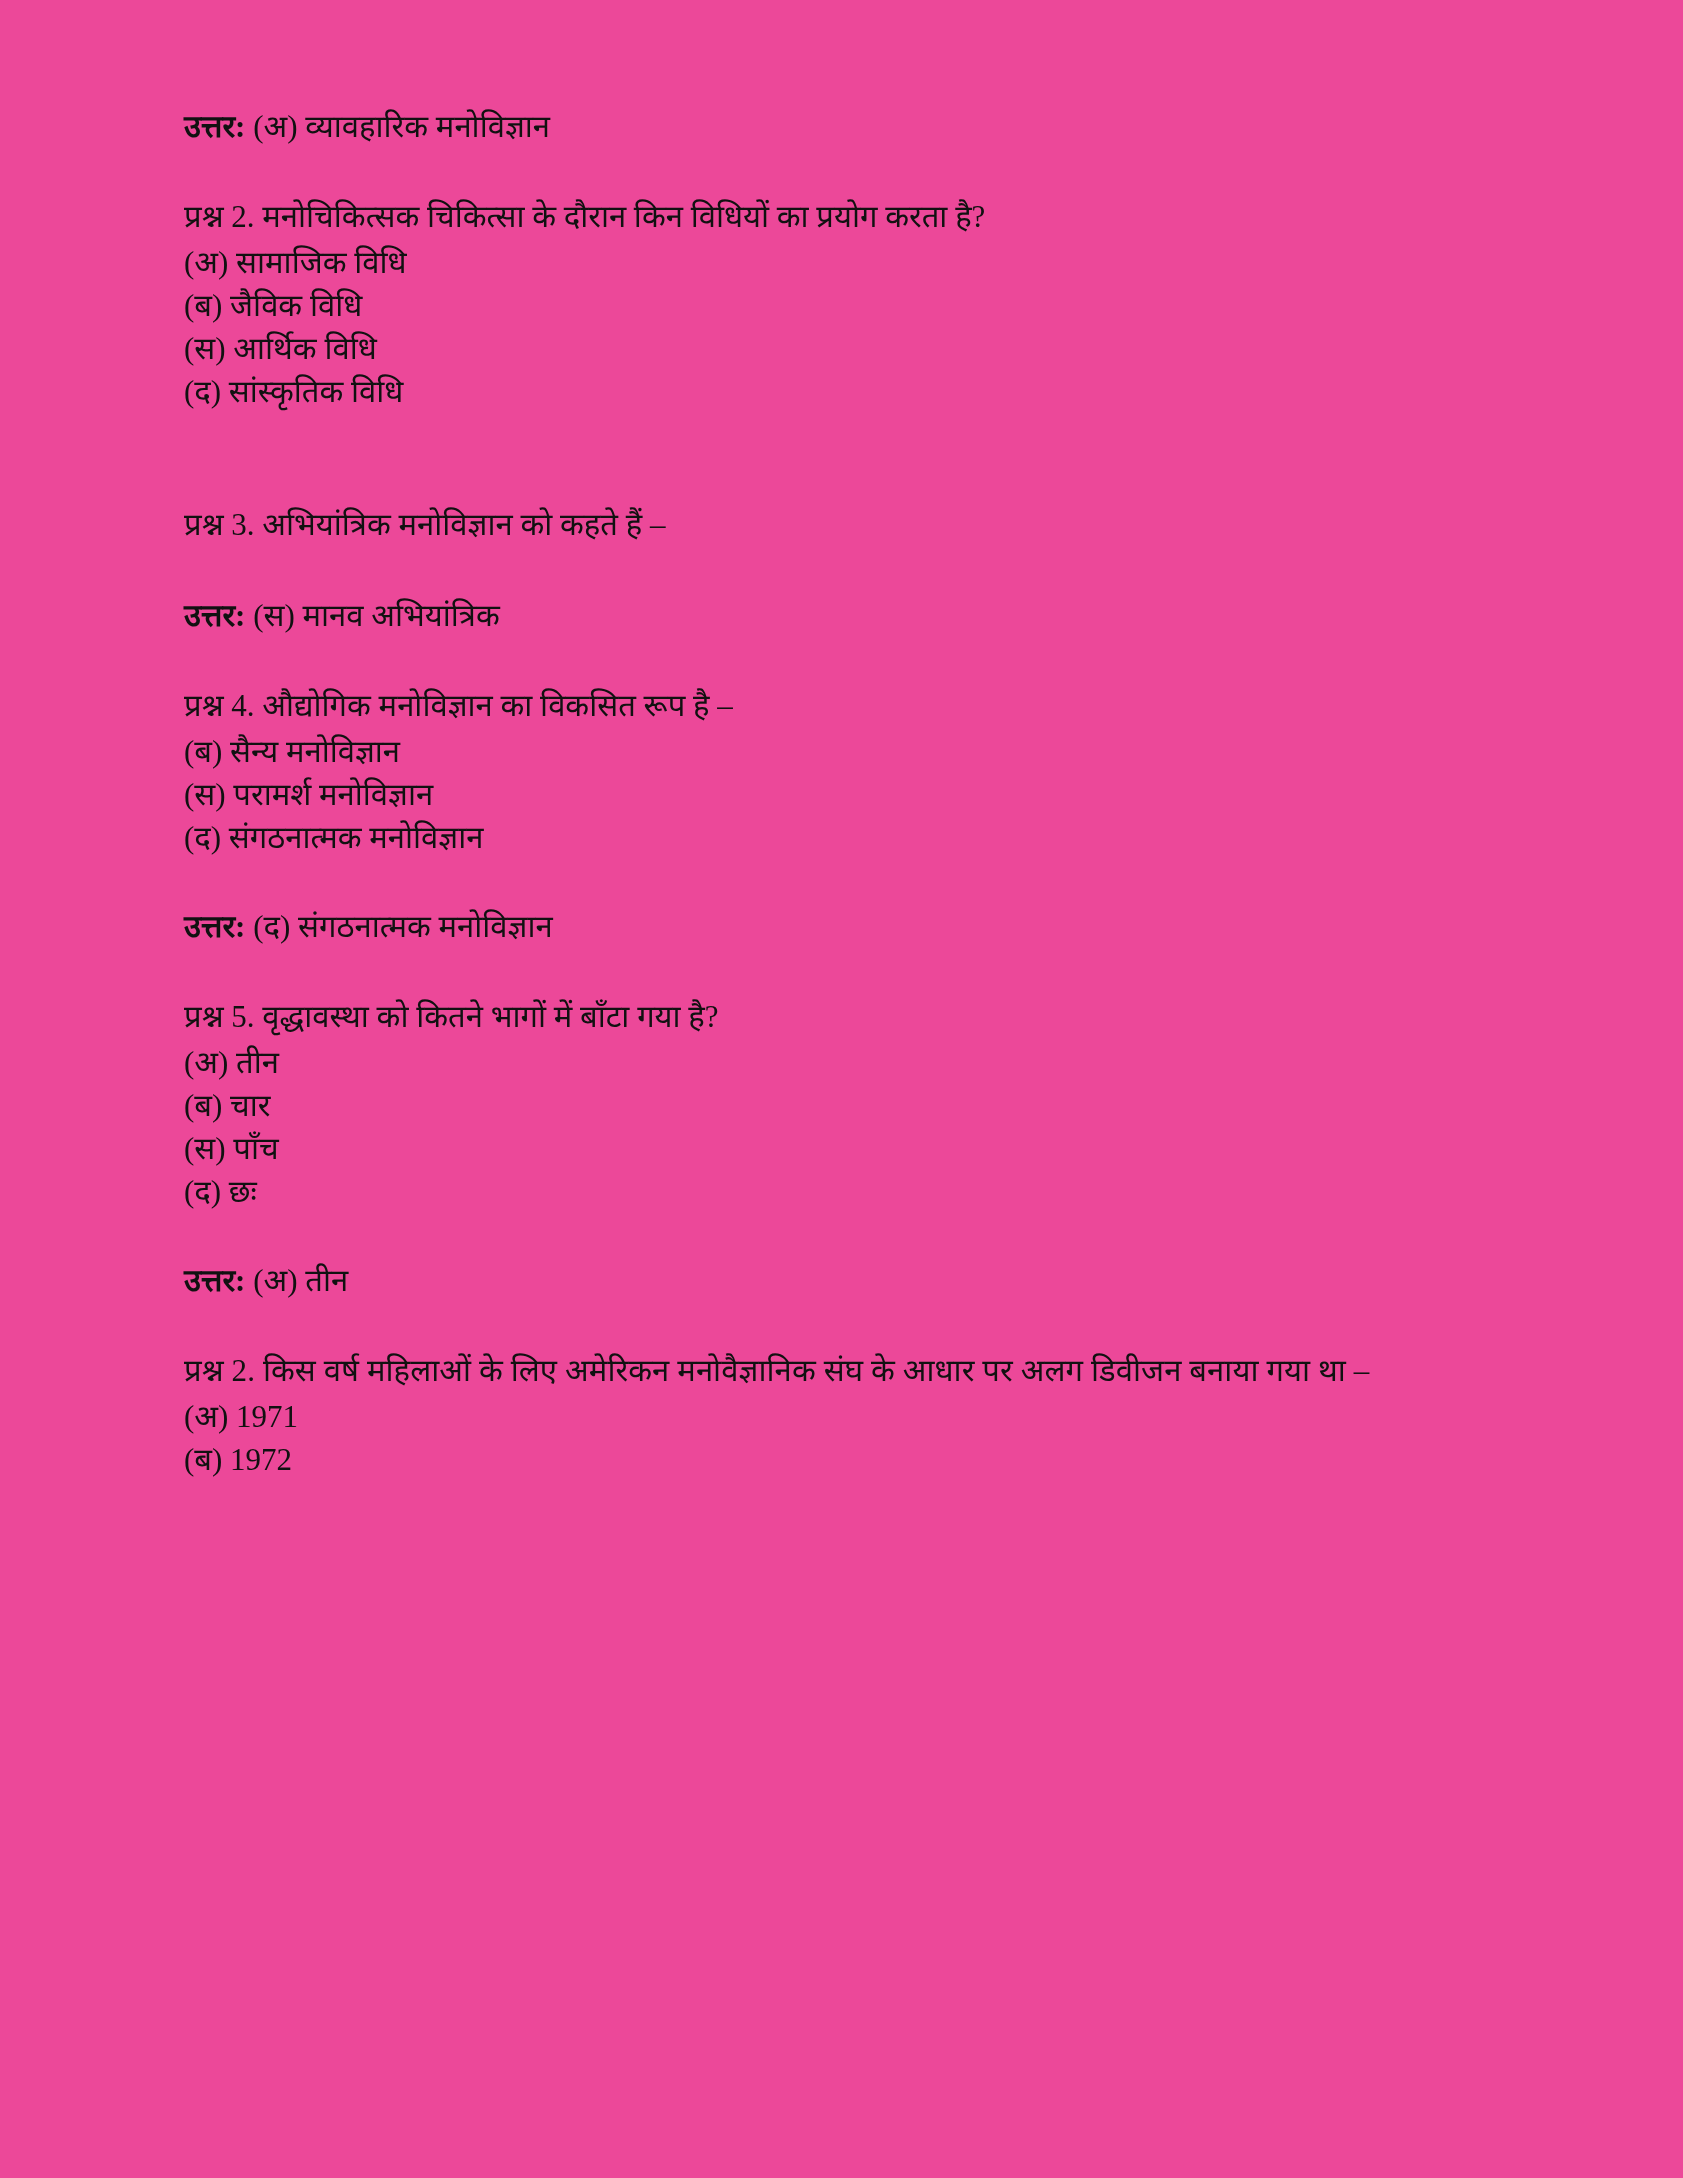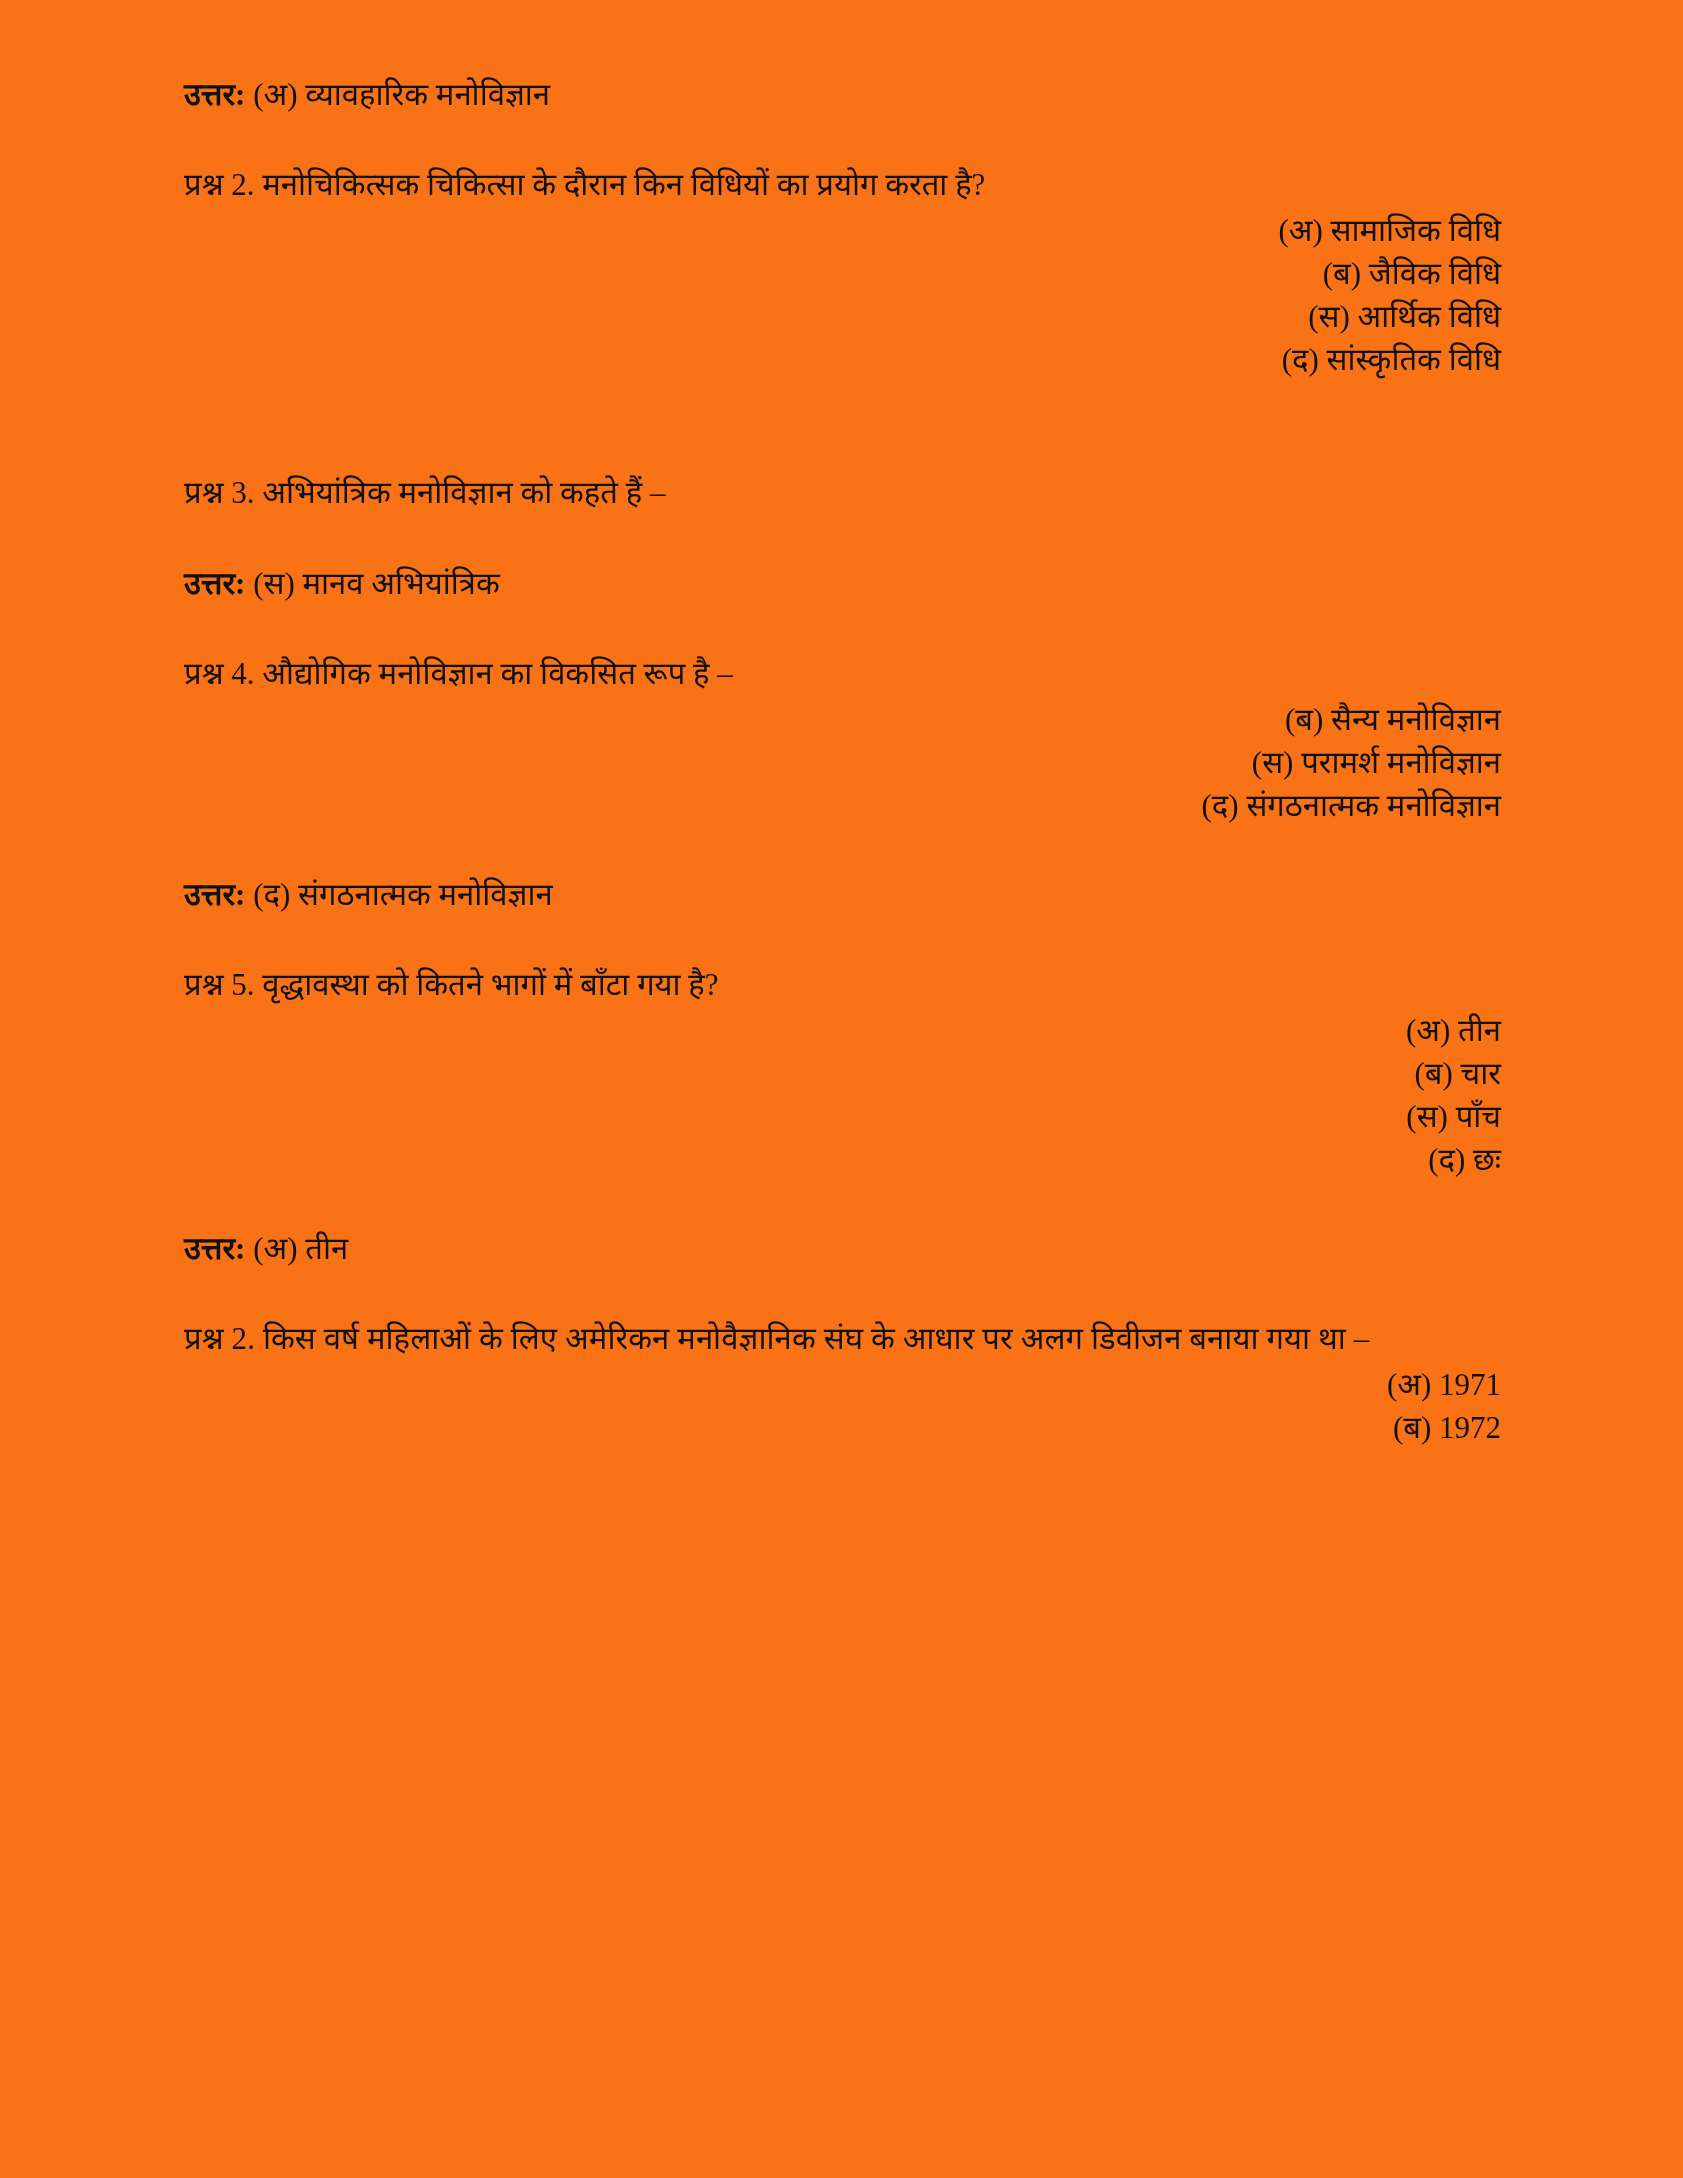--- a/index.html
+++ b/index.html
@@ -12,23 +12,23 @@
     width: 1683px;
     height: 2178px;
     font-family: "Liberation Serif", "DejaVu Serif", serif;
     color: #111111;
     -webkit-font-smoothing: antialiased;
   }
   .page {
     position: relative;
     width: 1683px;
     height: 2178px;
-    background: #f97316;
+    background: #ec4899;
     box-sizing: border-box;
-    padding: 72px 149px 119px 184px;
+    padding: 104px 149px 119px 184px;
   }
   .doc-body {
     width: 1317px;
   }
   .blk {
     margin: 0;
     padding: 0;
   }
   .line {
     font-size: 31px;
@@ -51,21 +51,20 @@
   }
   .opt {
     font-size: 31px;
     line-height: 43px;
   }
   
   .gap-answer-to-q { height: 44px; }
   .gap-opts-to-answer { height: 45px; }
   .options {
     margin-top: 1px;
-    text-align: right;
   }
 </style>
 </head>
 <body>
 
 <div class="page">
   <div class="doc-body">
 
     <div class="blk answer-line">
       <span class="answer-label">उत्तर:</span>

